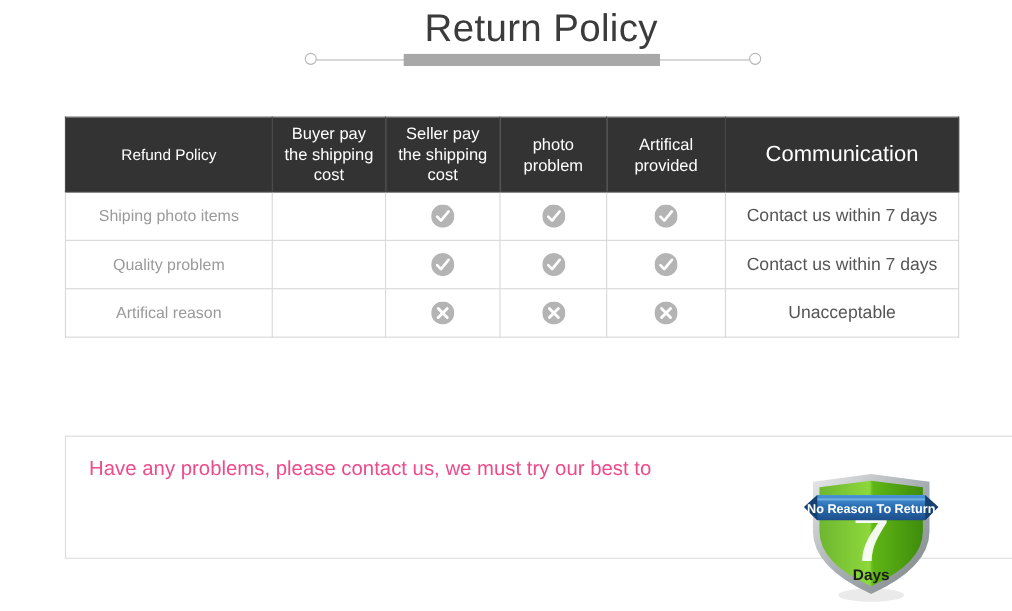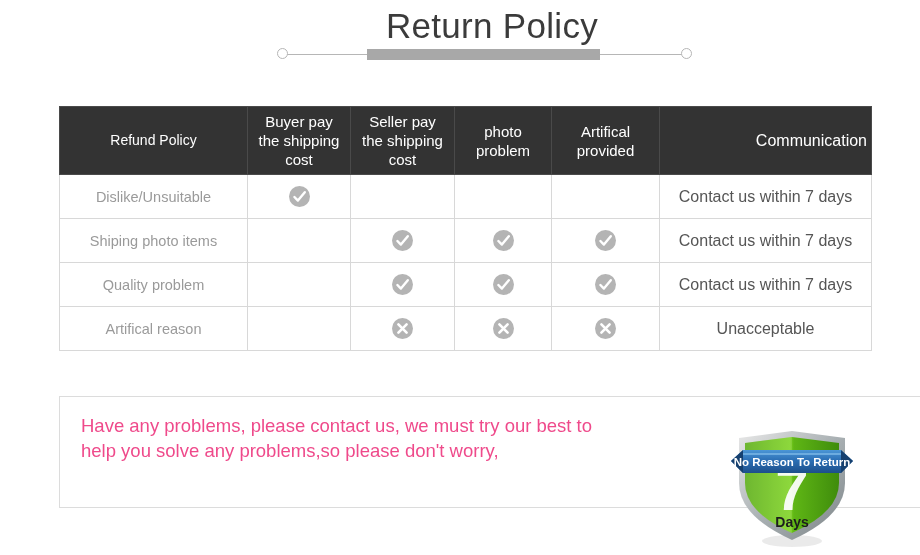--- a/index.html
+++ b/index.html
@@ -93,21 +93,21 @@
     font-weight: 400;
     font-size: 15px;
     line-height: 19px;
     height: 68px;
     vertical-align: middle;
     text-align: center;
     border-color: #4a4a4a;
     padding: 3px 4px;
   }
   .policy-table thead th.col-refund { font-size: 14px; }
-  .policy-table thead th.col-comm   { font-size: 16px; text-align: right; }
+  .policy-table thead th.col-comm   { font-size: 20px; }
 
   .policy-table tbody td {
     height: 44px;
     vertical-align: middle;
     text-align: center;
     background: #ffffff;
   }
   .policy-table tbody td.rowlabel {
     color: #9a9a9a;
     font-size: 14.5px;
@@ -221,31 +221,20 @@
         <span>Artifical</span><br>
         <span>provided</span>
       </th>
       <th class="col-comm">
         <span>Communication</span>
       </th>
     </tr>
   </thead>
   <tbody id="table-body">
       <tr>
-        <td class="rowlabel">Dislike/Unsuitable</td>
-        <td><span class="mark"><svg width="21" height="21" viewBox="0 0 21 21">
-              <circle cx="10.5" cy="10.5" r="10.5" fill="#b4b4b4"></circle>
-              <path d="M5.4 11 L8.9 14.6 L15.8 6.2" fill="none" stroke="#ffffff" stroke-width="2.4" stroke-linecap="round" stroke-linejoin="round"></path>
-            </svg></span></td>
-        <td></td>
-        <td></td>
-        <td></td>
-        <td class="comm">Contact us within 7 days</td>
-      </tr>
-      <tr>
         <td class="rowlabel">Shiping photo items</td>
         <td></td>
         <td><span class="mark"><svg width="21" height="21" viewBox="0 0 21 21">
               <circle cx="10.5" cy="10.5" r="10.5" fill="#b4b4b4"></circle>
               <path d="M5.4 11 L8.9 14.6 L15.8 6.2" fill="none" stroke="#ffffff" stroke-width="2.4" stroke-linecap="round" stroke-linejoin="round"></path>
             </svg></span></td>
         <td><span class="mark"><svg width="21" height="21" viewBox="0 0 21 21">
               <circle cx="10.5" cy="10.5" r="10.5" fill="#b4b4b4"></circle>
               <path d="M5.4 11 L8.9 14.6 L15.8 6.2" fill="none" stroke="#ffffff" stroke-width="2.4" stroke-linecap="round" stroke-linejoin="round"></path>
             </svg></span></td>
@@ -288,21 +277,20 @@
               <path d="M6.4 6.4 L14.6 14.6 M14.6 6.4 L6.4 14.6" fill="none" stroke="#ffffff" stroke-width="2.6" stroke-linecap="round"></path>
             </svg></span></td>
         <td class="comm">Unacceptable</td>
       </tr>
     </tbody>
 </table>
 
 <div class="note-box">
   <div class="note-text">
     <div class="note-line">Have any problems, please contact us, we must try our best to</div>
-    <div class="note-line">help you solve any problems,so please don't worry,</div>
   </div>
 </div>
 
 <div class="shield-badge">
   <svg width="126" height="122" viewBox="0 0 126 122">
     <defs>
       <linearGradient id="gShield" x1="0" y1="0" x2="1" y2="0">
         <stop offset="0%" stop-color="#5aad14"></stop>
         <stop offset="48%" stop-color="#7ed321"></stop>
         <stop offset="52%" stop-color="#5fb615"></stop>

